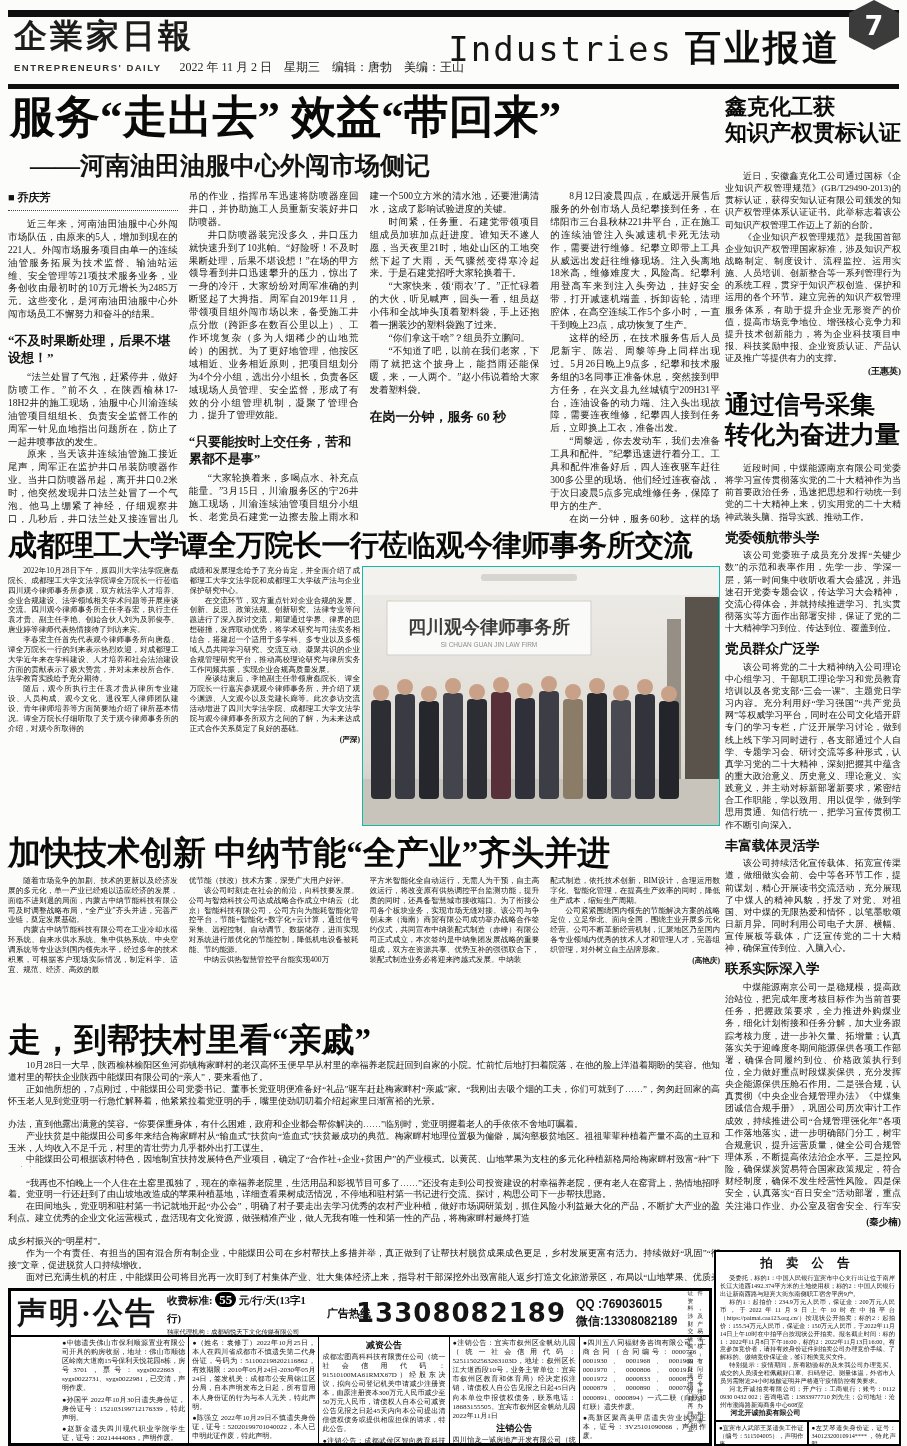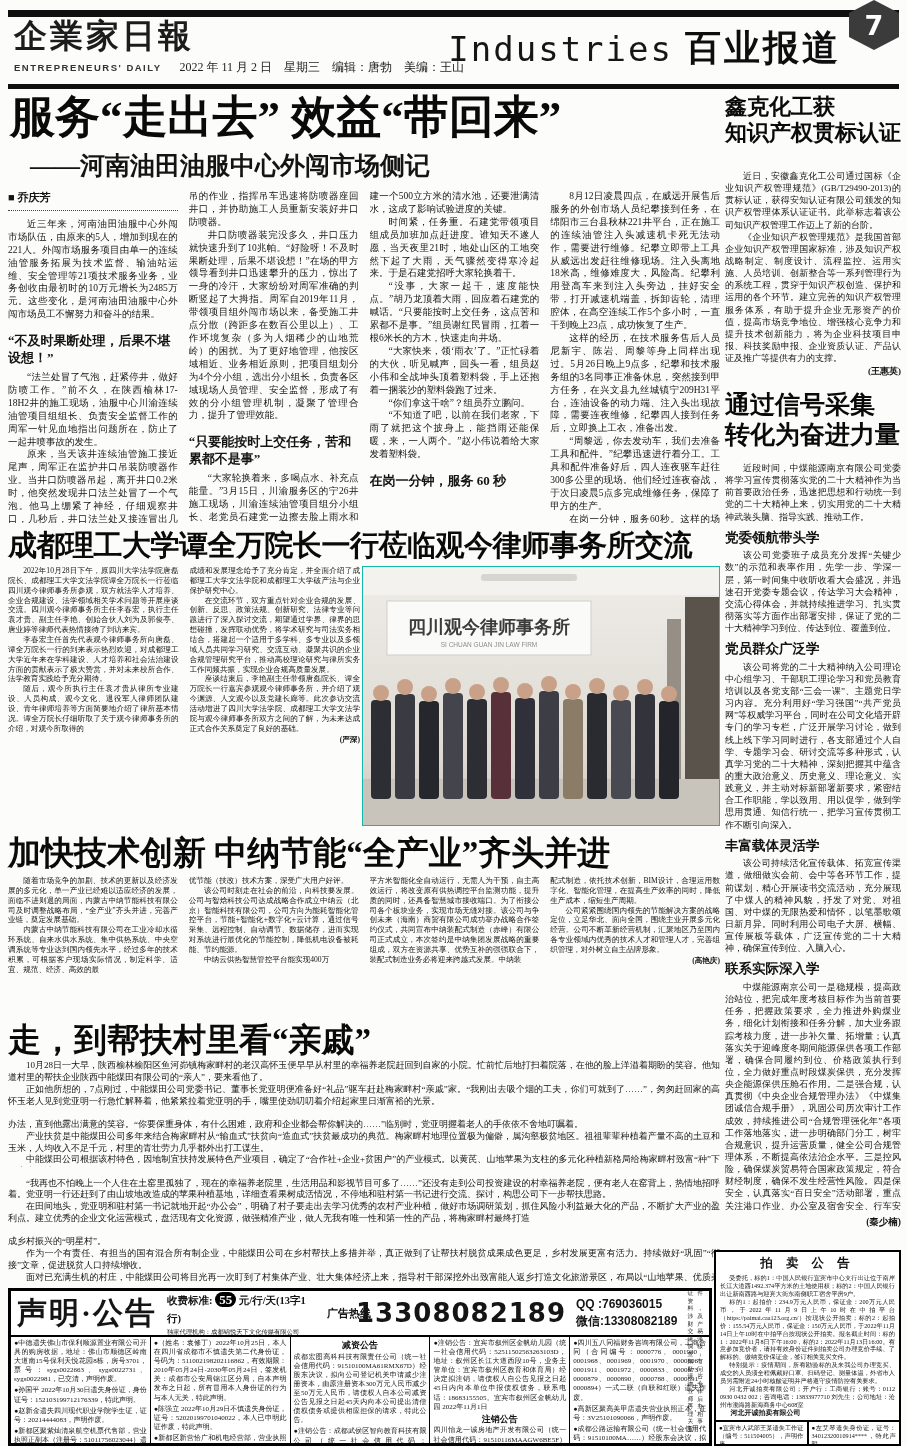--- a/index.html
+++ b/index.html
@@ -64,21 +64,21 @@
   #ads-title{font-weight:900;font-size:30px;letter-spacing:2px;white-space:nowrap;}
   #fee-box{width:150px;flex:none;}
   #fee-line{font-weight:700;font-size:10.5px;line-height:1.25;}
   #fee-55{background:#000000;color:#fff;border-radius:9px;padding:0 4px;font-size:13px;font-weight:900;}
   #fee-note{font-size:6.3px;line-height:1.2;color:#222;margin-top:2px;}
   #hotline{display:flex;align-items:center;gap:5px;white-space:nowrap;}
   #hotline-label{font-weight:700;font-size:11px;width:24px;line-height:1.1;}
   #hotline-num{font-family:"DejaVu Sans","Liberation Sans",sans-serif;font-weight:900;font-size:26px;letter-spacing:1px;}
   #qqwx{font-family:"Liberation Sans","DejaVu Sans",sans-serif;font-weight:700;font-size:12px;line-height:1.45;white-space:nowrap;}
   #lawyer-note{flex:1;font-size:5.8px;line-height:1.3;color:#222;text-align:justify;}
-  #ads-cols{display:flex;height:109px;overflow:hidden;}
+  #ads-cols{display:flex;height:109px;overflow:hidden;padding-left:48px;}
   .adcol{flex:1;padding:2px 3px;border-right:1px solid #000;font-size:7px;line-height:1.3;text-align:justify;overflow:hidden;}
   .adcol:last-child{border-right:none;}
   .adcol .para{text-indent:0;margin:0 0 2px;}
   .adcol .sub{font-size:9px;text-align:center;margin:1px 0;}
 
   
   #auction{position:absolute;left:714px;top:1250px;width:187px;height:196px;border:2.5px solid #000;box-sizing:border-box;background:#fff;padding:3px 4px 0;overflow:hidden;}
   #auc-title{font-weight:900;font-size:12.5px;text-align:center;letter-spacing:5px;margin:0 0 2px;}
   #auc-body p{font-size:6.2px;line-height:1.28;text-align:justify;margin:0;text-indent:1.5em;}
   #auc-body .sig{font-size:7px;font-family:Liberation Serif, serif;}
@@ -123,21 +123,20 @@
     </div>
     <div class="ncol">
         <p class="para cont">吊的作业，指挥吊车迅速将防喷器座回井口，并协助施工人员重新安装好井口防喷器。</p>
         <p class="para">井口防喷器装完没多久，井口压力就快速升到了10兆帕。“好险呀！不及时果断处理，后果不堪设想！”在场的甲方领导看到井口迅速攀升的压力，惊出了一身的冷汗，大家纷纷对周军准确的判断竖起了大拇指。周军自2019年11月，带领项目组外闯市场以来，备受施工井点分散（跨距多在数百公里以上）、工作环境复杂（多为人烟稀少的山地荒岭）的困扰。为了更好地管理，他按区域相近、业务相近原则，把项目组划分为4个分小组，选出分小组长，负责各区域现场人员管理、安全监督，形成了有效的分小组管理机制，凝聚了管理合力，提升了管理效能。</p>
         <h3 class="sub">“只要能按时上交任务，苦和累都不是事”</h3>
         <p class="para">“大家轮换着来，多喝点水、补充点能量。”3月15日，川渝服务区的宁26井施工现场，川渝连续油管项目组分小组长、老党员石建党一边擦去脸上雨水和汗水，一边大声招呼着大家。</p>
       </div>
     <div class="ncol">
         <p class="para cont">建一个500立方米的清水池，还要泄满清水，这成了影响试验进度的关键。</p>
         <p class="para">时间紧，任务重。石建党带领项目组成员加班加点赶进度。谁知天不遂人愿，当天夜里21时，地处山区的工地突然下起了大雨，天气骤然变得寒冷起来。于是石建党招呼大家轮换着干。</p>
-        <p class="para">“没事，大家一起干，速度能快点。”胡乃龙顶着大雨，回应着石建党的喊话。“只要能按时上交任务，这点苦和累都不是事。”组员谢红民冒雨，扛着一根6米长的方木，快速走向井场。</p>
         <p class="para">“大家快来，领‘雨衣’了。”正忙碌着的大伙，听见喊声，回头一看，组员赵小伟和全战坤头顶着塑料袋，手上还抱着一捆装沙的塑料袋跑了过来。</p>
         <p class="para">“你们拿这干啥”？组员乔立鹏问。</p>
         <p class="para">“不知道了吧，以前在我们老家，下雨了就把这个披身上，能挡雨还能保暖，来，一人两个。”赵小伟说着给大家发着塑料袋。</p>
         <h3 class="sub">在岗一分钟，服务 60 秒</h3>
       </div>
     <div class="ncol">
         <p class="para">8月12日凌晨四点，在威远开展售后服务的外创市场人员纪攀接到任务，在绵阳市三台县秋林221井平台，正在施工的连续油管注入头减速机卡死无法动作，需要进行维修。纪攀立即带上工具从威远出发赶往维修现场。注入头离地18米高，维修难度大，风险高。纪攀利用登高车来到注入头旁边，挂好安全带，打开减速机端盖，拆卸齿轮，清理腔体，在高空连续工作5个多小时，一直干到晚上23点，成功恢复了生产。</p>
         <p class="para">这样的经历，在技术服务售后人员尼新宇、陈岩、周黎等身上同样出现过。5月26日晚上9点多，纪攀和技术服务组的3名同事正准备休息，突然接到甲方任务，在兴文县九丝城镇宁209H31平台，连油设备的动力端、注入头出现故障，需要连夜维修，纪攀四人接到任务后，立即换上工衣，准备出发。</p>
         <p class="para">“周黎远，你去发动车，我们去准备工具和配件。”纪攀迅速进行着分工。工具和配件准备好后，四人连夜驱车赶往300多公里的现场。他们经过连夜奋战，于次日凌晨5点多完成维修任务，保障了甲方的生产。</p>
         <p class="para">在岗一分钟，服务60秒。这样的场景，每天都在外闯市场将士们的身上重现。他们以过硬的作风、钢铁般的意志，把油服铁军优质高效的技术服务品牌传播了出去，把效益带了回来。</p>

